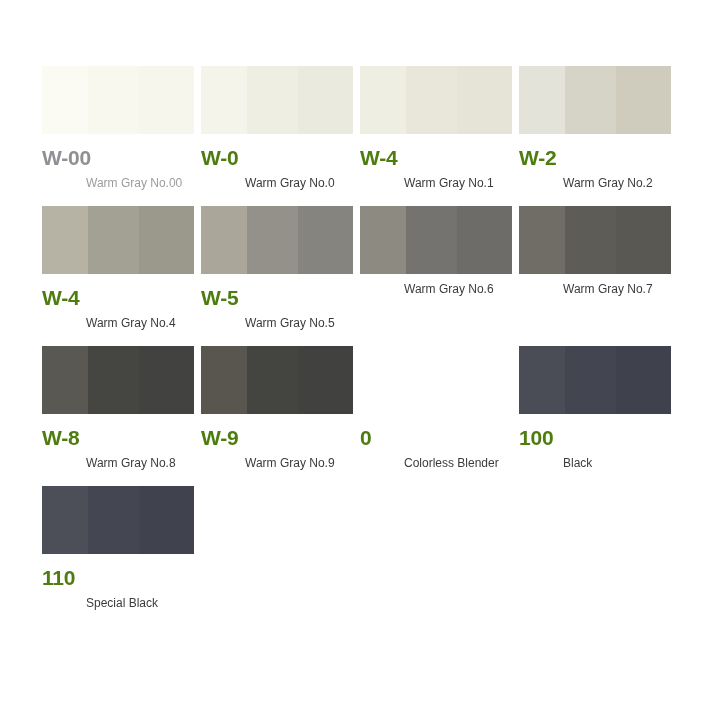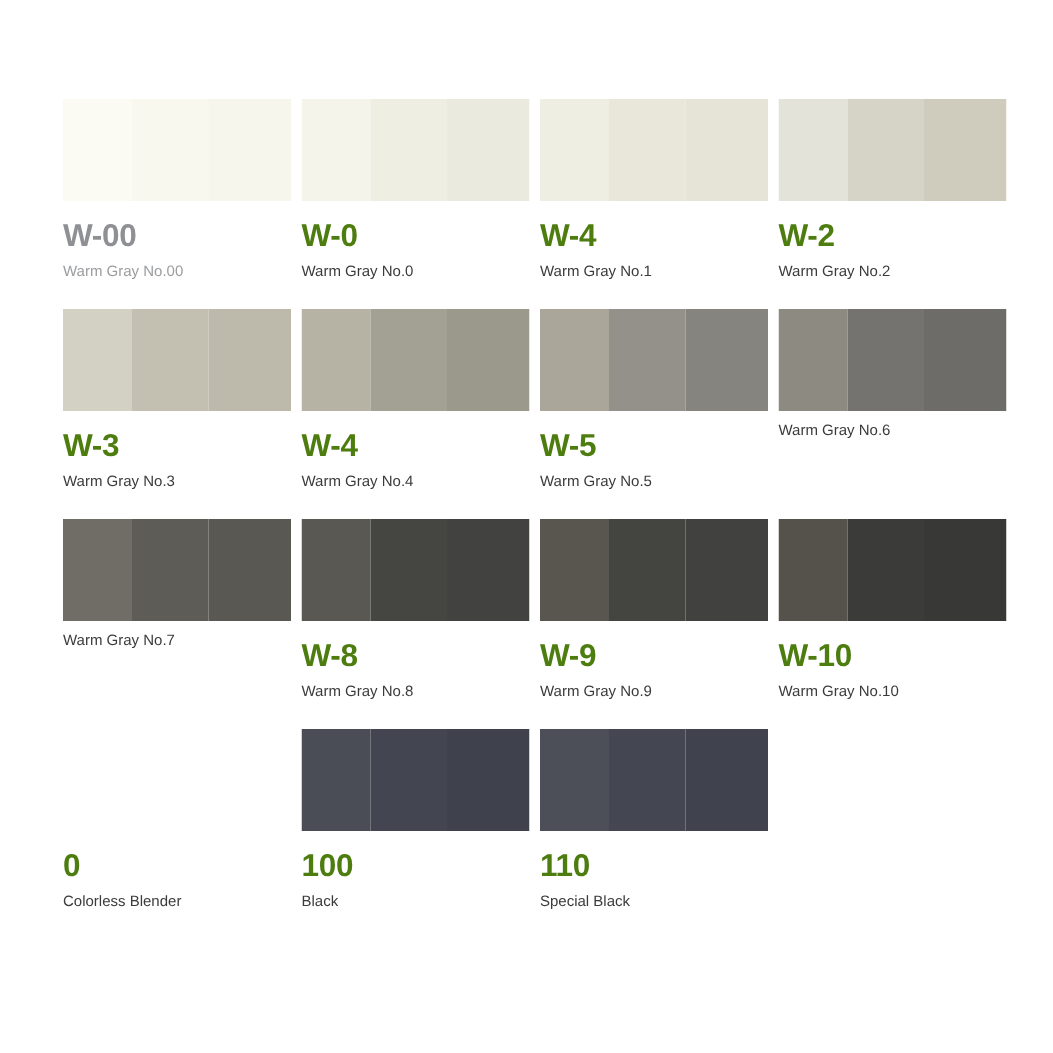--- a/index.html
+++ b/index.html
@@ -64,25 +64,26 @@
     margin-top: 13px;
     line-height: 1;
     white-space: nowrap;
   }
 
   .code.muted {
     color: #8e9094;
   }
 
   .desc {
-    font-size: 10px;
+    font-size: 12px;
     color: #3b3b3b;
     margin-top: 9px;
     line-height: 1;
     white-space: nowrap;
+    margin-left: 44px;
   }
 
   .desc.muted {
     color: #9a9c9f;
   }
 </style>
 </head>
 <body>
 
 <div id="chart">
@@ -118,29 +119,20 @@
         <div class="swatch">
           <div class="band b1" style="background: rgb(228, 227, 217);"></div>
           <div class="band b2" style="background: rgb(214, 212, 198);"></div>
           <div class="band b3" style="background: rgb(207, 204, 189);"></div>
         </div>
         <div class="code">W-2</div>
         <div class="desc">Warm Gray No.2</div>
       </div>
       <div class="cell">
         <div class="swatch">
-          <div class="band b1" style="background: rgb(211, 209, 196);"></div>
-          <div class="band b2" style="background: rgb(195, 192, 177);"></div>
-          <div class="band b3" style="background: rgb(189, 186, 171);"></div>
-        </div>
-        <div class="code">W-3</div>
-        <div class="desc">Warm Gray No.3</div>
-      </div>
-      <div class="cell">
-        <div class="swatch">
           <div class="band b1" style="background: rgb(182, 179, 165);"></div>
           <div class="band b2" style="background: rgb(163, 160, 148);"></div>
           <div class="band b3" style="background: rgb(155, 152, 140);"></div>
         </div>
         <div class="code">W-4</div>
         <div class="desc">Warm Gray No.4</div>
       </div>
       <div class="cell">
         <div class="swatch">
           <div class="band b1" style="background: rgb(170, 167, 154);"></div>
@@ -178,29 +170,20 @@
       <div class="cell">
         <div class="swatch">
           <div class="band b1" style="background: rgb(88, 86, 79);"></div>
           <div class="band b2" style="background: rgb(68, 69, 64);"></div>
           <div class="band b3" style="background: rgb(65, 66, 64);"></div>
         </div>
         <div class="code">W-9</div>
         <div class="desc">Warm Gray No.9</div>
       </div>
       <div class="cell">
-        <div class="swatch">
-          <div class="band b1" style="background: rgb(84, 82, 75);"></div>
-          <div class="band b2" style="background: rgb(59, 60, 57);"></div>
-          <div class="band b3" style="background: rgb(56, 57, 55);"></div>
-        </div>
-        <div class="code">W-10</div>
-        <div class="desc">Warm Gray No.10</div>
-      </div>
-      <div class="cell">
         <div class="swatch" style="visibility: hidden;"></div>
         <div class="code">0</div>
         <div class="desc">Colorless Blender</div>
       </div>
       <div class="cell">
         <div class="swatch">
           <div class="band b1" style="background: rgb(74, 77, 86);"></div>
           <div class="band b2" style="background: rgb(67, 70, 80);"></div>
           <div class="band b3" style="background: rgb(63, 66, 76);"></div>
         </div>

